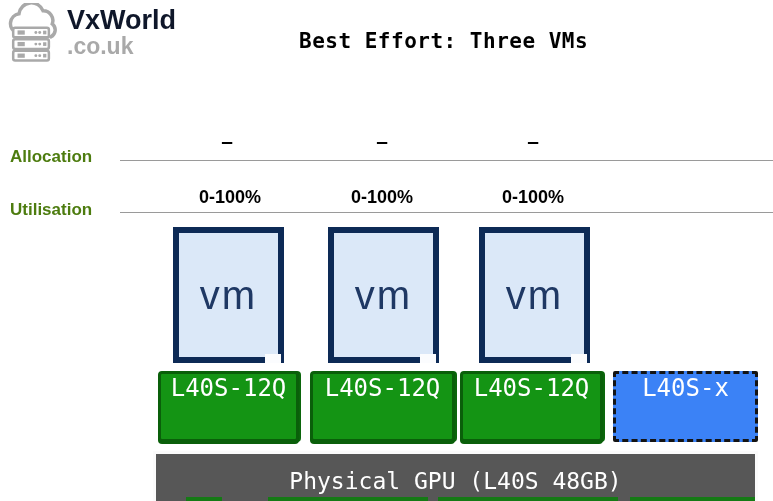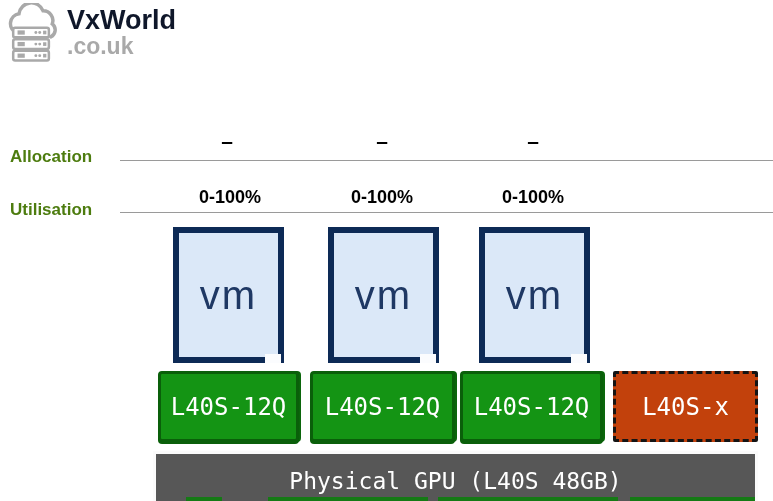--- a/index.html
+++ b/index.html
@@ -36,33 +36,33 @@
     position:absolute;top:227px;width:111px;height:136px;box-sizing:border-box;
     background:#dbe8f8;border:6px solid #0d2a56;
     display:flex;align-items:center;justify-content:center;
   }
   .vm.v1{left:173px}.vm.v2{left:328px}.vm.v3{left:479px}
   .vm-label{font-size:40px;color:#1f3864;letter-spacing:2px;font-weight:400;}
   .vm-notch{position:absolute;right:-3px;bottom:-6px;width:16px;height:9px;background:#fbfcfe;}
   
   .profile{
     position:absolute;top:371px;height:71px;box-sizing:border-box;
-    display:flex;align-items:center;justify-content:center;
+    display:flex;align-items:flex-start;justify-content:center;
     font-family:"DejaVu Sans Mono","Liberation Mono",monospace;
     font-size:24px;color:#ffffff;white-space:nowrap;
   }
   .profile.green{
     background:#149414;border:3px solid #0a5f0a;border-radius:4px;
     box-shadow:0 2px 0 #0a5f0a, 2px 0 0 #0b660b;
   }
   .profile.p1{left:158px;width:141px;}
   .profile.p2{left:310px;width:145px;}
   .profile.p3{left:460px;width:143px;}
   .profile.gray{
-    left:613px;width:145px;background:#c2410c;border:3px dashed #141414;border-radius:2px;
+    left:613px;width:145px;background:#3b82f6;border:3px dashed #141414;border-radius:2px;
   }
   
   .gpu-bar{
     position:absolute;left:153px;top:451px;width:605px;height:50px;box-sizing:border-box;
     background:#575757;border:3px solid #fbfbfb;border-bottom:none;
     display:flex;justify-content:center;align-items:flex-start;
   }
   .gpu-bar-label{
     margin-top:14px;
     font-family:"DejaVu Sans Mono","Liberation Mono",monospace;
@@ -102,20 +102,21 @@
           <rect x="39.5" y="52.6" width="3.4" height="3.8" fill="#a9a9a9"></rect>
         </g>
       </svg>
     </span>
     <span class="logo-text">
       <div class="logo-brand">VxWorld</div>
       <div class="logo-domain">.co.uk</div>
     </span>
   </div>
 
+  <div class="title">Best Effort: Three VMs</div>
 
   <div class="metric-label alloc-label">Allocation</div>
   <div class="metric-val dash c1">–</div>
   <div class="metric-val dash c2">–</div>
   <div class="metric-val dash c3">–</div>
   <div class="hline hline1"></div>
 
   <div class="metric-label util-label">Utilisation</div>
   <div class="metric-val util c1">0-100%</div>
   <div class="metric-val util c2">0-100%</div>

